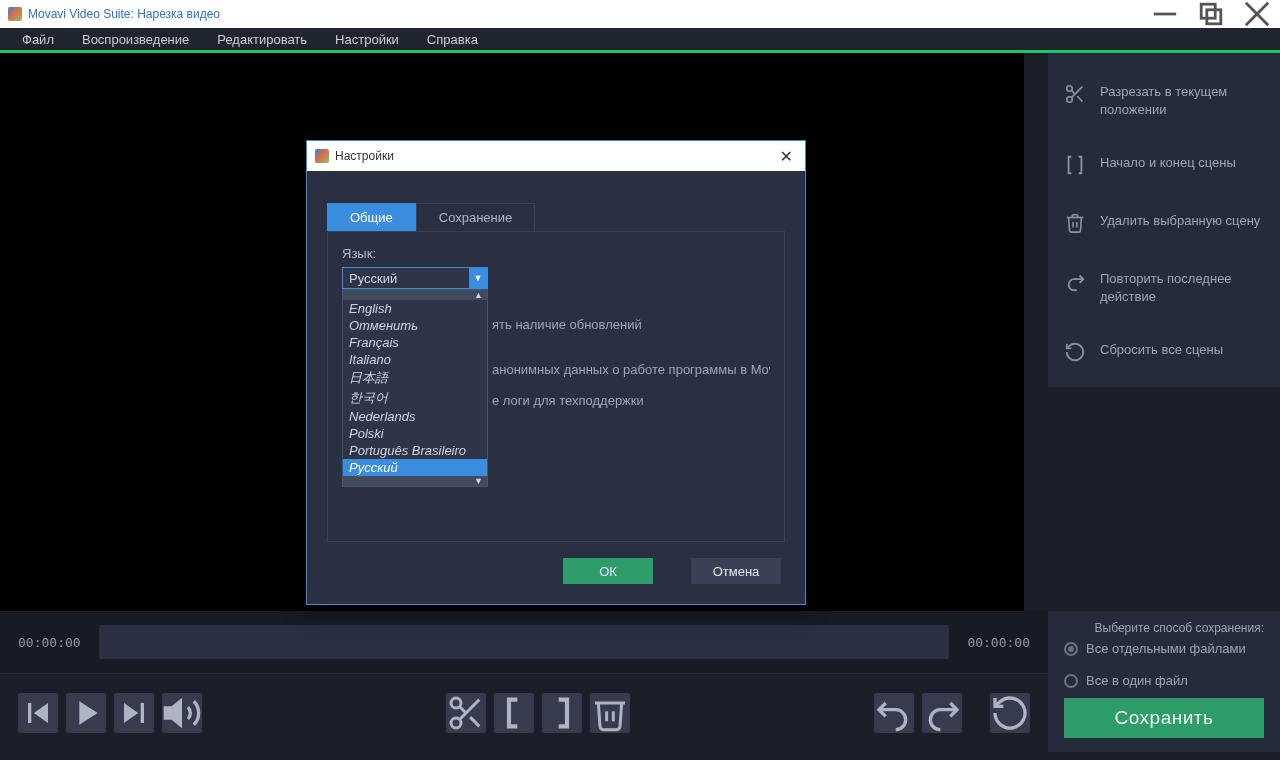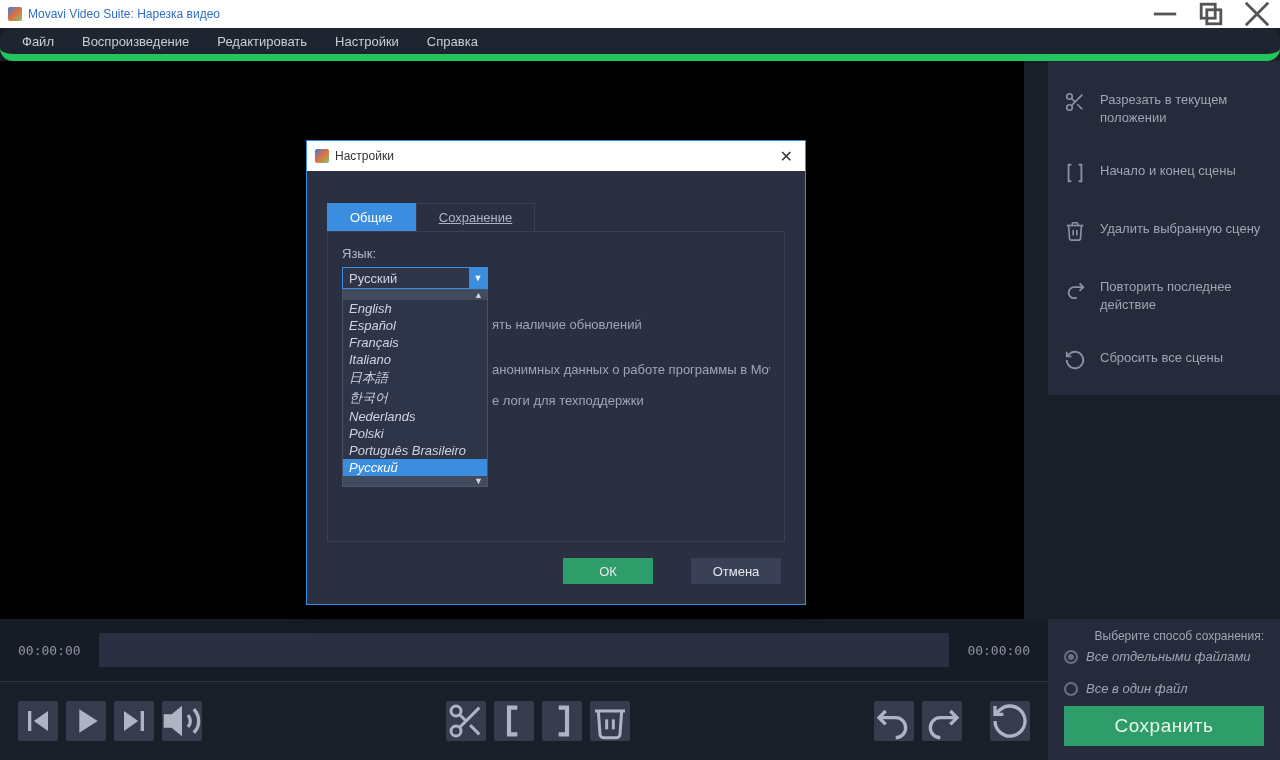--- a/index.html
+++ b/index.html
@@ -5,35 +5,35 @@
 * { margin: 0; padding: 0; box-sizing: border-box; font-family: "Segoe UI", Tahoma, sans-serif; user-select: none; }
 body { width: 1280px; height: 760px; background: #1a1e29; overflow: hidden; position: relative; }
 
 
 .titlebar { height: 28px; background: #fff; display: flex; align-items: center; padding: 0 0 0 8px; color: #2e6fc7; font-size: 12px; }
 .titlebar .app-icon { width: 14px; height: 14px; background: linear-gradient(135deg,#3b7ed6,#e07040,#7fc76f); border-radius: 2px; margin-right: 6px; }
 .titlebar .win-controls { margin-left: auto; display: flex; }
 .titlebar .win-btn { width: 46px; height: 28px; display: flex; align-items: center; justify-content: center; color: #555; font-size: 12px; }
 
 
-.menubar { height: 33px; background: #1f2431; display: flex; align-items: center; padding: 0 8px; border-bottom: 7px solid #22c55e; border-radius: 13px; }
+.menubar { height: 25px; background: #1f2431; display: flex; align-items: center; padding: 0 8px; border-bottom: 3px solid #22c55e; }
 .menubar .menu-item { color: #c9cdd6; font-size: 13px; padding: 6px 14px; cursor: pointer; }
 
 .main-area { display: flex; height: 558px; gap: 24px; }
 .video-area { flex: 1; background: #000; position: relative; }
 
 
 .side-panel { width: 232px; background: #252b3a; padding: 18px 16px 0 16px; display: flex; flex-direction: column; }
 .side-action { display: flex; align-items: flex-start; gap: 14px; color: #9ea5b5; font-size: 13px; padding: 12px 0 24px 0; cursor: pointer; }
 .side-action .icon { width: 22px; height: 22px; flex-shrink: 0; color: #8a91a2; }
 .side-action .label { line-height: 1.35; }
 
 .save-section { width: 232px; background: #252b3a; padding: 10px 16px 14px 16px; }
 .save-title { color: #9ea5b5; font-size: 12px; text-align: right; margin-bottom: 6px; }
-.radio-row { display: flex; align-items: center; gap: 8px; color: #9ea5b5; font-size: 13px; margin-bottom: 10px; cursor: pointer; font-style: italic; }
+.radio-row { display: flex; align-items: center; gap: 8px; color: #9ea5b5; font-size: 13px; margin-bottom: 10px; cursor: pointer; }
 .radio { width: 14px; height: 14px; border: 2px solid #6a7184; border-radius: 50%; position: relative; }
 .radio.checked::after { content: ""; position: absolute; inset: 2px; background: #6a7184; border-radius: 50%; }
 .save-btn { width: 100%; height: 40px; background: #2f9d6a; color: #e8f5ee; border: none; font-size: 19px; font-weight: 300; cursor: pointer; letter-spacing: .5px; }
 
 
 .timeline { height: 62px; background: #171b25; display: flex; align-items: center; padding: 0 18px; gap: 18px; }
 .time-label { color: #8e94a6; font-size: 13px; font-family: monospace; }
 .track { flex: 1; height: 34px; background: #2a3042; border-radius: 2px; }
 
 
@@ -44,21 +44,21 @@
 
 .dialog-backdrop { position: absolute; inset: 0; pointer-events: none; }
 .dialog { position: absolute; left: 306px; top: 140px; width: 500px; background: #2a3042; border: 1px solid #3b8de0; box-shadow: 0 4px 20px rgba(0,0,0,0.5); pointer-events: auto; }
 .dialog-title { height: 30px; background: #fff; display: flex; align-items: center; padding: 0 8px; font-size: 12px; color: #333; }
 .dialog-title .app-icon { width: 14px; height: 14px; background: linear-gradient(135deg,#3b7ed6,#e07040,#7fc76f); border-radius: 2px; margin-right: 6px; }
 .dialog-title .close { margin-left: auto; font-size: 16px; color: #333; cursor: pointer; padding: 0 4px; }
 .dialog-body { padding: 32px 20px 16px 20px; }
 .tabs { display: flex; border-bottom: 1px solid #3a4156; }
 .tab { padding: 6px 22px; font-size: 13px; color: #aeb4c4; cursor: pointer; border: 1px solid transparent; border-bottom: none; }
 .tab.active { background: #3b8de0; color: #fff; }
-.tab:not(.active) { border: 1px solid #3a4156; border-bottom: none; text-decoration: underline; }
+.tab:not(.active) { border: 1px solid #3a4156; border-bottom: none; }
 .tab-content { border: 1px solid #3a4156; border-top: none; padding: 14px 14px 20px 14px; min-height: 310px; position: relative; }
 .field-label { color: #b4bac9; font-size: 13px; margin-bottom: 6px; display: block; }
 .select { width: 146px; height: 22px; background: #2f3548; border: 1px solid #3b8de0; display: flex; align-items: center; padding: 0 6px; color: #cfd4e0; font-size: 13px; cursor: pointer; position: relative; }
 .select .arrow { position: absolute; right: 0; top: 0; width: 18px; height: 100%; background: #3b8de0; display: flex; align-items: center; justify-content: center; color: #fff; font-size: 9px; }
 .dropdown { position: absolute; left: 14px; top: 57px; width: 146px; background: #2f3548; border: 1px solid #4a5268; z-index: 10; }
 .dropdown .opt { padding: 1px 6px; color: #cfd4e0; font-size: 13px; cursor: pointer; font-style: italic; }
 .dropdown .opt.selected { background: #3b8de0; color: #fff; }
 .dropdown .scroll-arrow { background: #424a5e; color: #cfd4e0; font-size: 9px; text-align: right; padding: 0 4px; }
 .hidden-opt { color: #9ea5b5; font-size: 13px; padding: 4px 0 4px 150px; white-space: nowrap; overflow: hidden; }
 .dialog-buttons { display: flex; justify-content: flex-end; gap: 10px; padding: 16px 4px 4px 4px; }
@@ -272,21 +272,21 @@
 
         <div style="margin-top:24px;">
           <div class="hidden-opt">ять наличие обновлений</div>
           <div class="hidden-opt" style="margin-top:22px;">анонимных данных о работе программы в Movavi</div>
           <div class="hidden-opt" style="margin-top:8px;">е логи для техподдержки</div>
         </div>
 
         <div class="dropdown">
           <div class="scroll-arrow">▲</div>
           <div class="opt">English</div>
-          <div class="opt">Español</div>
+          <div class="opt">Отменить</div>
           <div class="opt">Français</div>
           <div class="opt">Italiano</div>
           <div class="opt">日本語</div>
           <div class="opt">한국어</div>
           <div class="opt">Nederlands</div>
           <div class="opt">Polski</div>
           <div class="opt">Português Brasileiro</div>
           <div class="opt selected">Русский</div>
           <div class="scroll-arrow">▼</div>
         </div>

